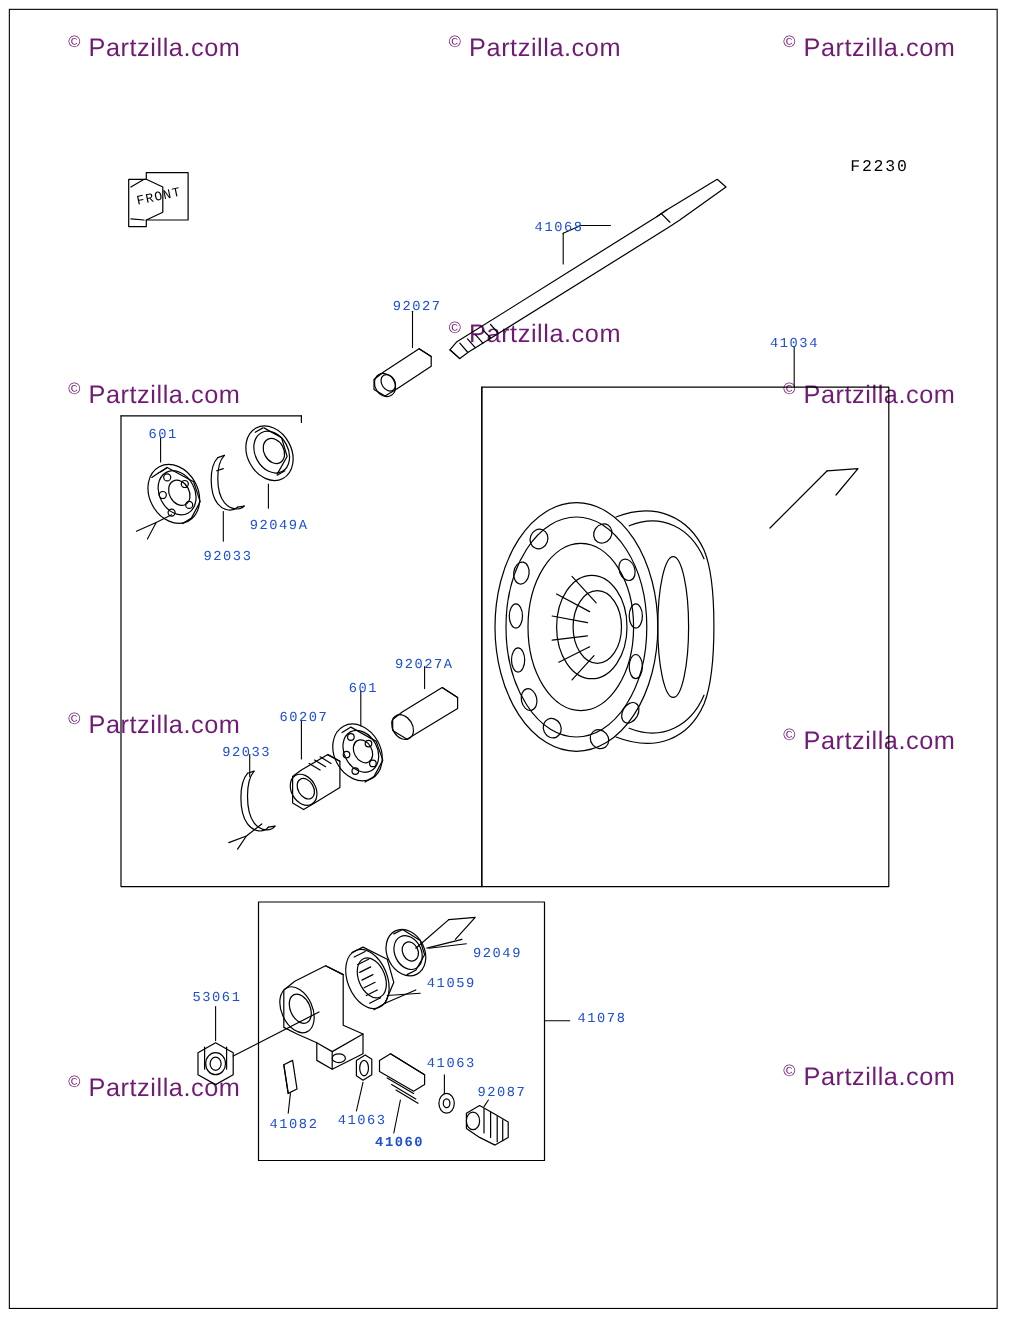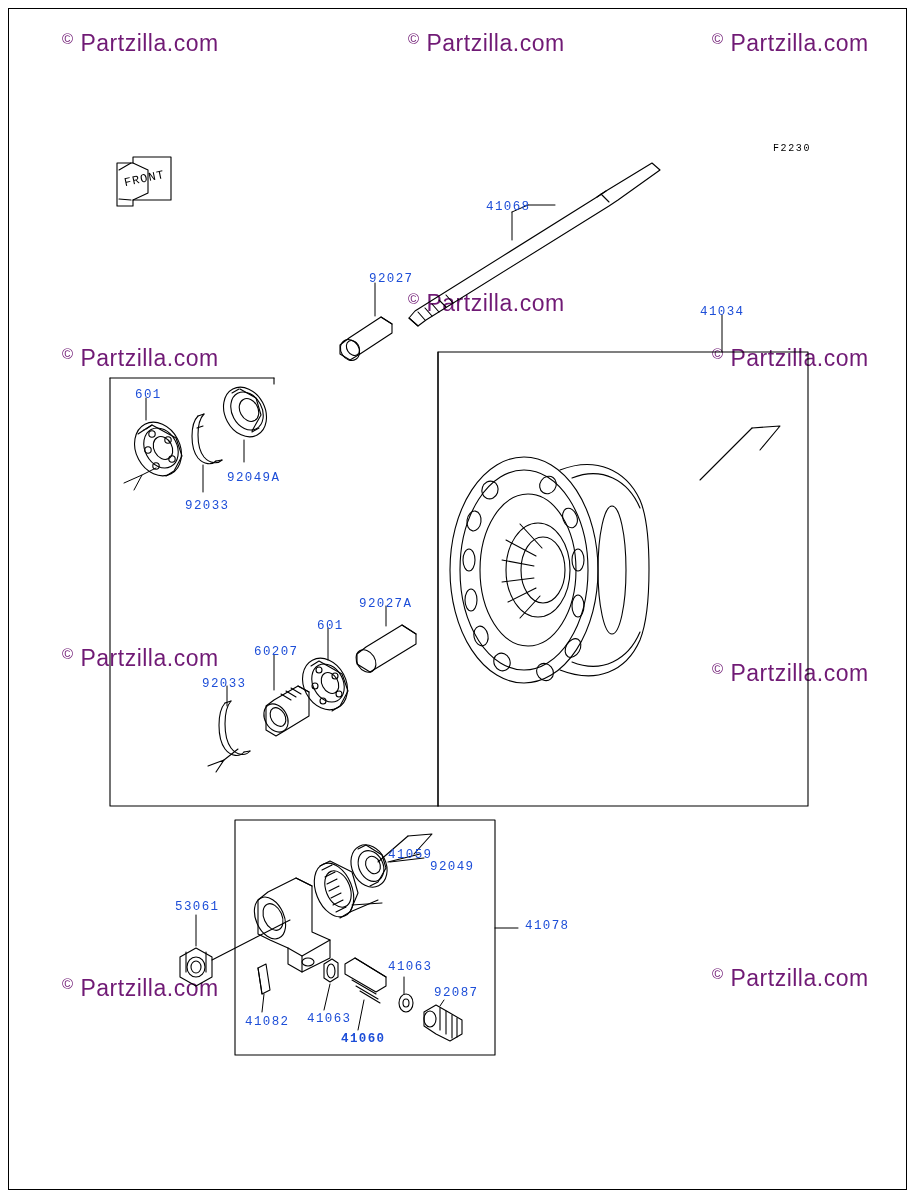--- a/index.html
+++ b/index.html
@@ -32,21 +32,21 @@
     position:absolute;
     font-family:"Liberation Mono", monospace;
     font-size:12.5px;
     color:#1d4ed8;
     letter-spacing:1.4px;
     white-space:nowrap;
   }
   .code-tr{
     position:absolute;
     font-family:"Liberation Mono", monospace;
-    font-size:10px;
+    font-size:15px;
     letter-spacing:1.6px;
     color:#000;
   }
   svg.layer{position:absolute;left:0;top:0;width:917px;height:1200px;}
   .front-box{
     position:absolute;
     font-family:"Liberation Mono", monospace;
     font-size:12px;
     letter-spacing:1px;
   }
@@ -340,31 +340,31 @@
         <path d="M404,977 L404,994"></path>
 
         <path d="M444,1000 L440,1006"></path>
       </g>
     </g>
   </svg>
 
   <div class="front-box" style="left:124px;top:172px;transform:rotate(-12deg);">FRONT</div>
 
   <div class="lbl" style="left:486px;top:200px;">41068</div>
-  <div class="lbl" style="left:357px;top:272px;margin-left:12px;">92027</div>
+  <div class="lbl" style="left:357px;top:272px;">92027</div>
   <div class="lbl" style="left:700px;top:305px;">41034</div>
   <div class="lbl" style="left:135px;top:388px;">601</div>
   <div class="lbl" style="left:227px;top:471px;">92049A</div>
   <div class="lbl" style="left:185px;top:499px;">92033</div>
   <div class="lbl" style="left:359px;top:597px;">92027A</div>
   <div class="lbl" style="left:317px;top:619px;">601</div>
   <div class="lbl" style="left:254px;top:645px;">60207</div>
   <div class="lbl" style="left:202px;top:677px;">92033</div>
   <div class="lbl" style="left:430px;top:860px;">92049</div>
-  <div class="lbl" style="left:388px;top:848px;font-family:Liberation Mono, monospace;">41059</div>
+  <div class="lbl" style="left:388px;top:887px;font-family:Liberation Mono, monospace;">41059</div>
   <div class="lbl" style="left:525px;top:919px;">41078</div>
   <div class="lbl" style="left:175px;top:900px;">53061</div>
   <div class="lbl" style="left:388px;top:960px;">41063</div>
   <div class="lbl" style="left:434px;top:986px;">92087</div>
   <div class="lbl" style="left:245px;top:1015px;">41082</div>
   <div class="lbl" style="left:307px;top:1012px;">41063</div>
   <div class="lbl" style="left:341px;top:1032px;font-weight:bold;">41060</div>
 
 </div>
 

